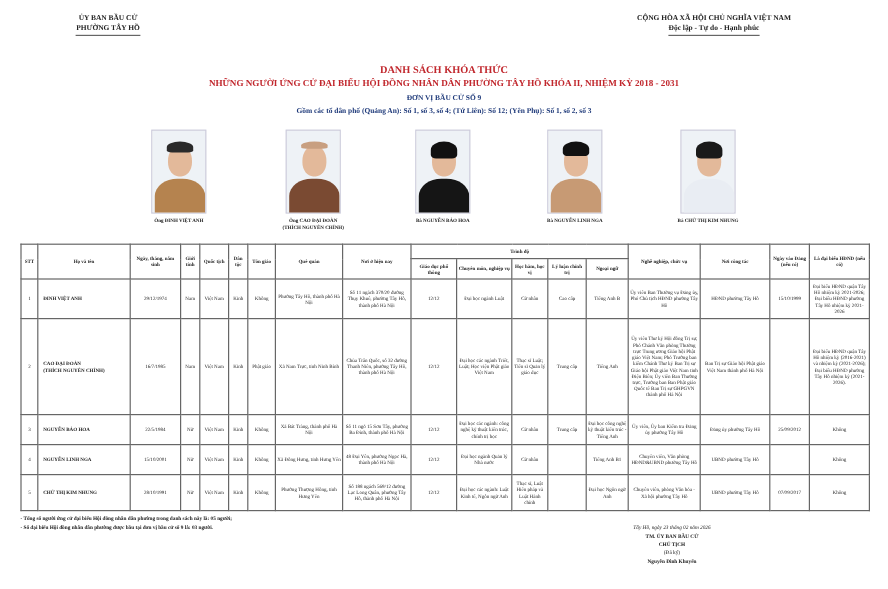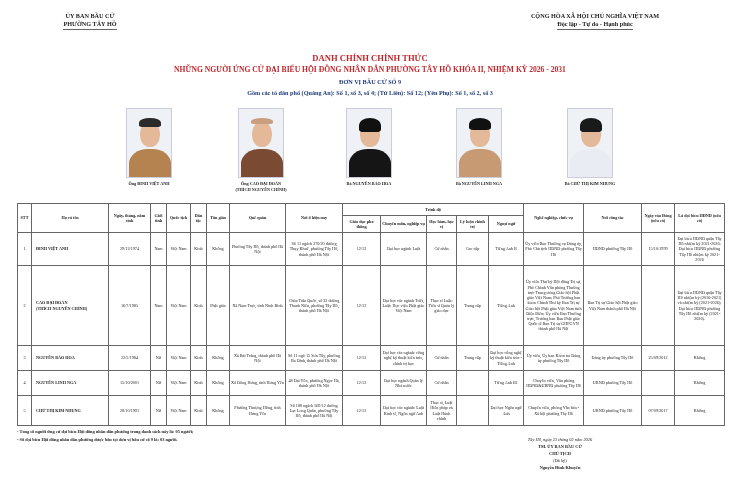--- a/index.html
+++ b/index.html
@@ -39,22 +39,22 @@
 
 <div class="hdr-left">
   <div>ỦY BAN BẦU CỬ</div>
   <div><span class="u">PHƯỜNG TÂY HỒ</span></div>
 </div>
 <div class="hdr-right">
   <div>CỘNG HÒA XÃ HỘI CHỦ NGHĨA VIỆT NAM</div>
   <div><span class="u">Độc lập - Tự do - Hạnh phúc</span></div>
 </div>
 
-<div class="title1">DANH CHÍNH CHÍNH THỨC</div>
-<div class="title2">NHỮNG NGƯỜI ỨNG CỬ ĐẠI BIỂU HỘI ĐỒNG NHÂN DÂN PHƯỜNG TÂY HỒ KHÓA II, NHIỆM KỲ 2026 - 2031</div>
+<div class="title1">DANH SÁCH KHÓA THỨC</div>
+<div class="title2">NHỮNG NGƯỜI ỨNG CỬ ĐẠI BIỂU HỘI ĐỒNG NHÂN DÂN PHƯỜNG TÂY HỒ KHÓA II, NHIỆM KỲ 2018 - 2031</div>
 <div class="title3">ĐƠN VỊ BẦU CỬ SỐ 9</div>
 <div class="title4">Gồm các tổ dân phố (Quảng An): Số 1, số 3, số 4; (Tứ Liên): Số 12; (Yên Phụ): Số 1, số 2, số 3</div>
 
 <div class="photo" style="left:126px">
   <div class="bg"></div>
     <div class="body" style="background:#b5834f"></div>
     <div class="head"></div>
     <div class="hair" style="background:#2a2a2a;height:9px"></div>
 </div>
 <div class="cap" style="left:94px">

